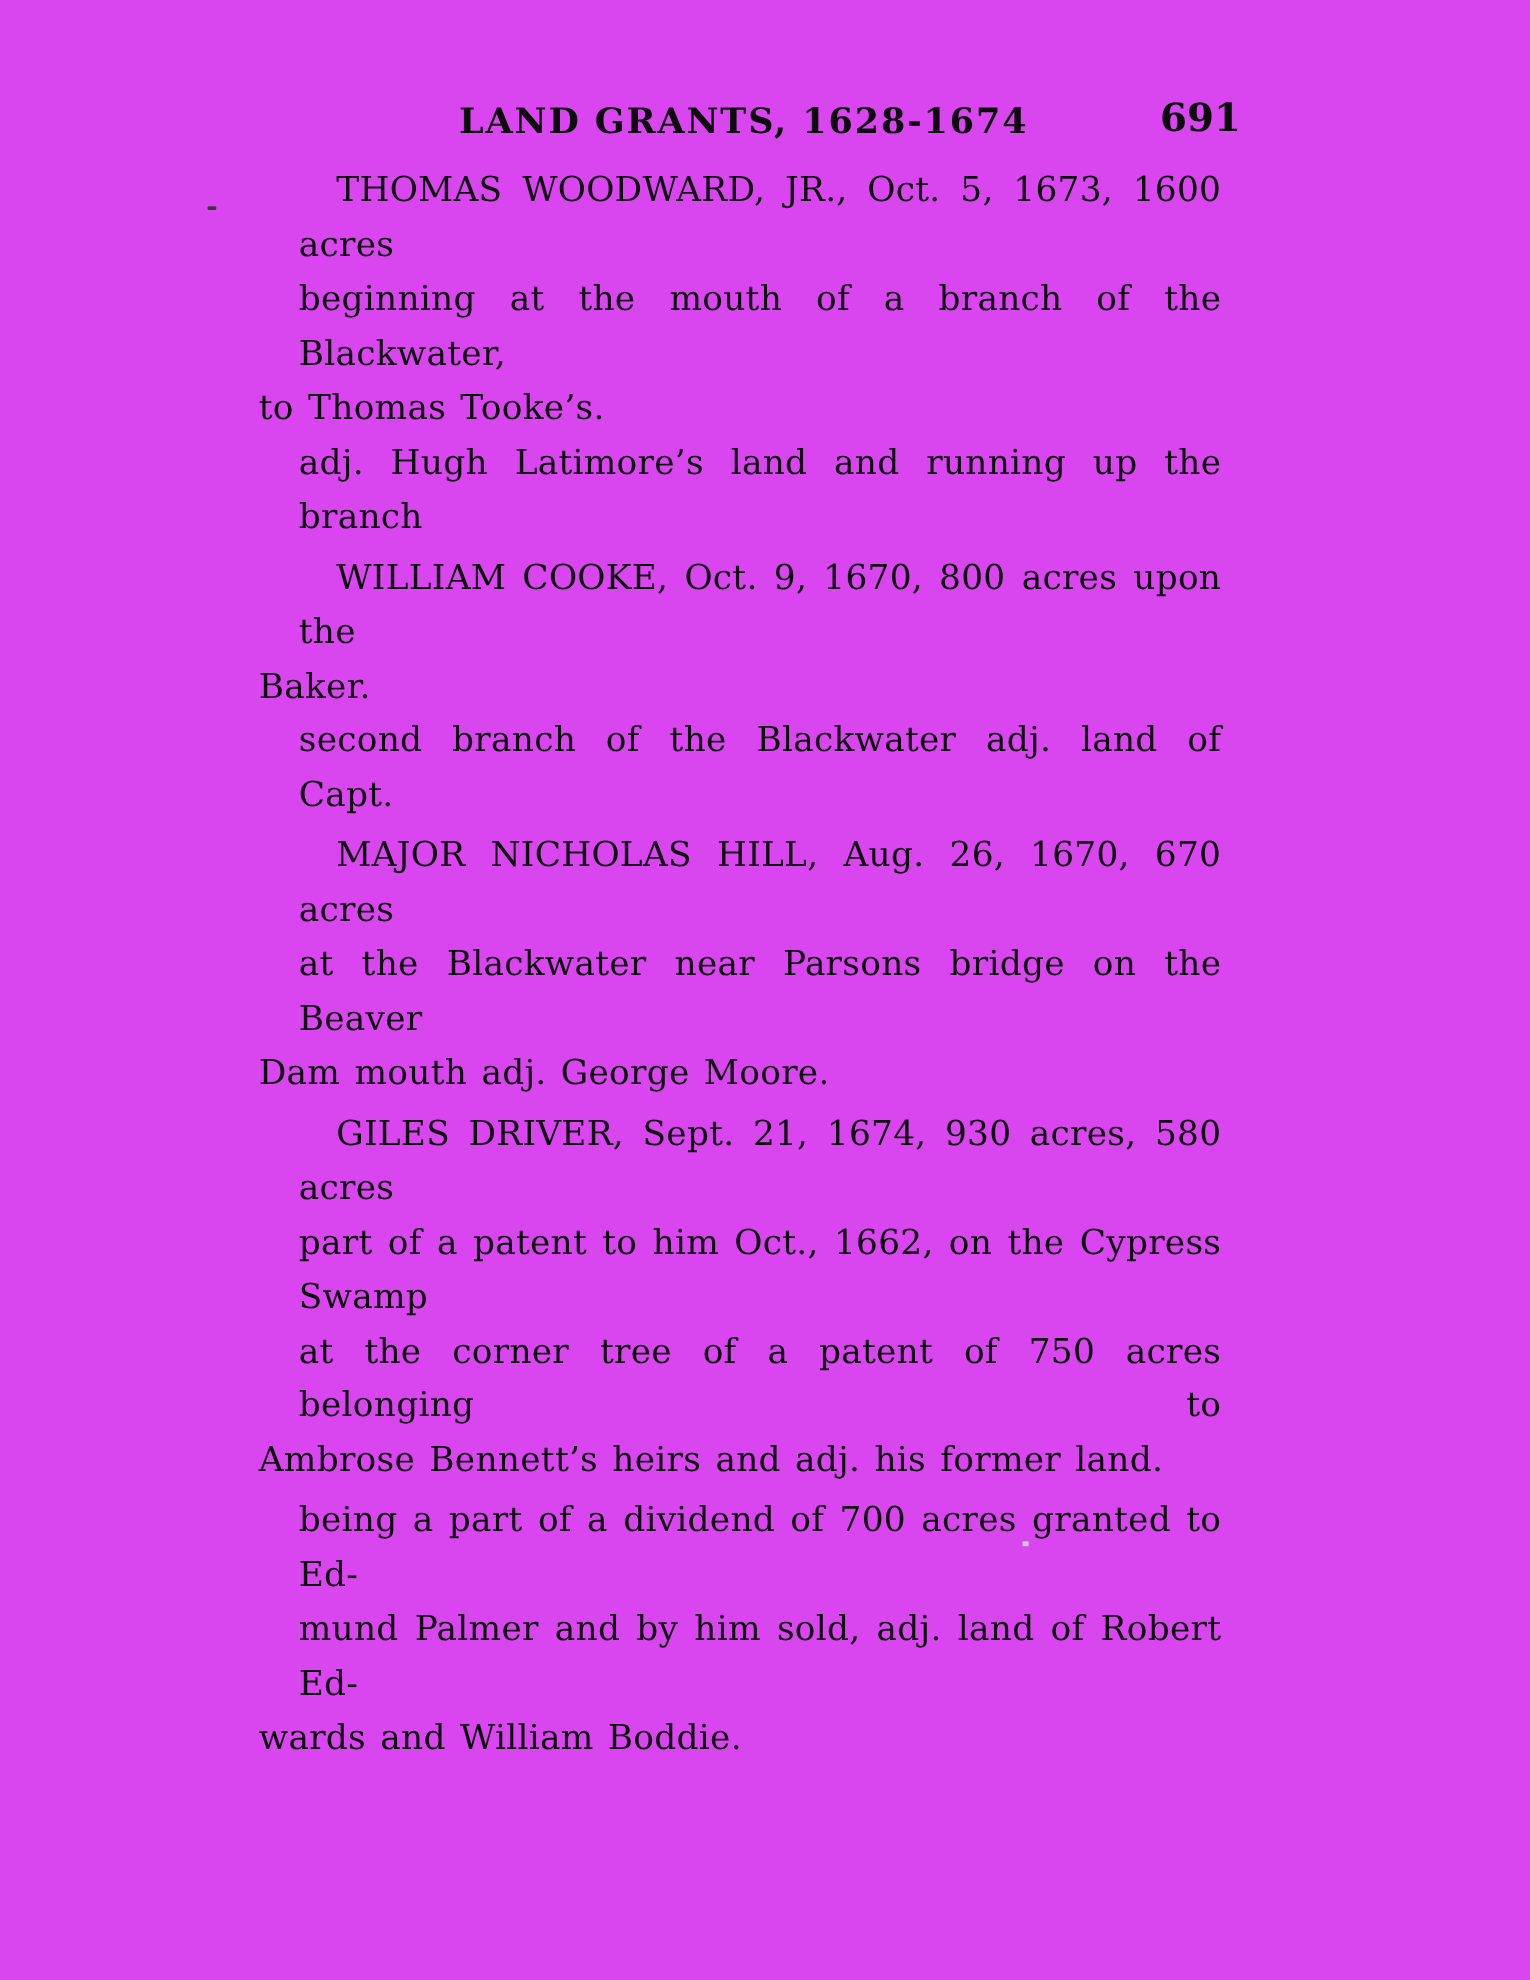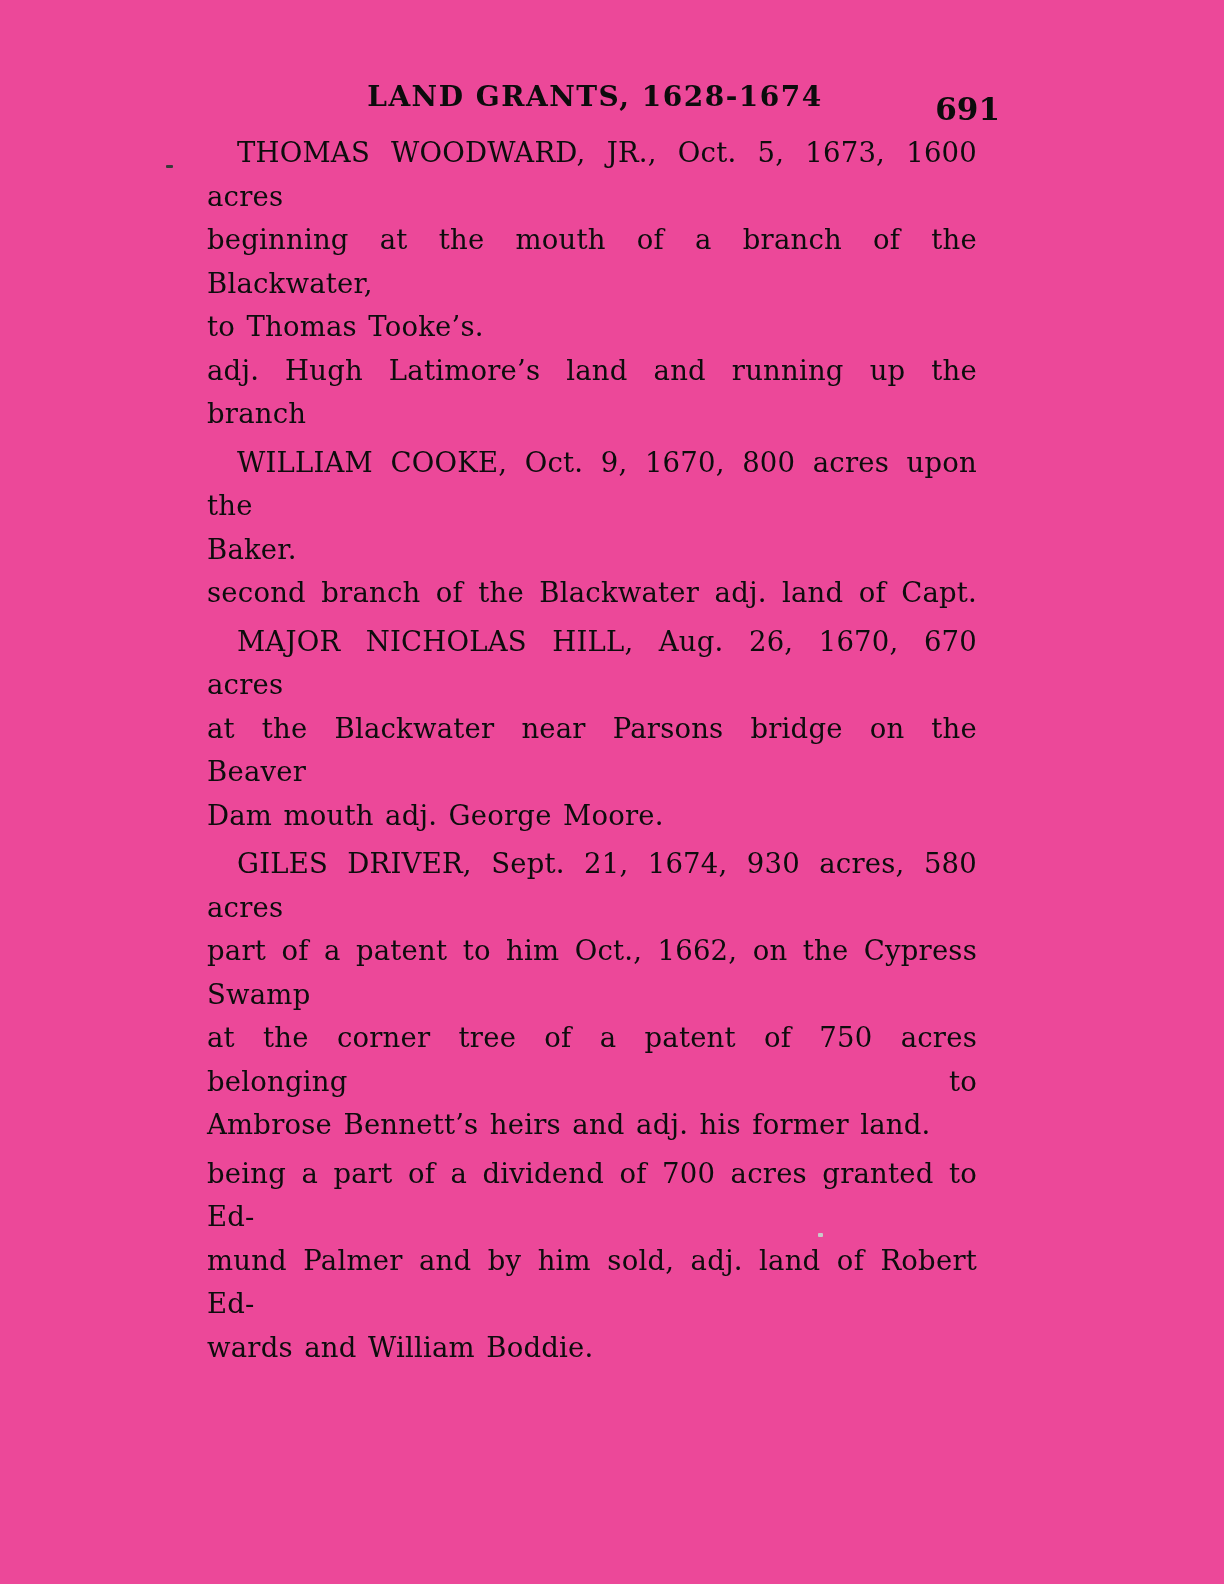--- a/index.html
+++ b/index.html
@@ -10,40 +10,40 @@
     width: 1224px;
     height: 1584px;
     background: #ffffff;
     position: relative;
     overflow: hidden;
     font-family: "DejaVu Serif", "Liberation Serif", serif;
   }
   .page {
     position: absolute;
     inset: 0;
-    background: #ec4899;
+    background: #d946ef;
   }
   .header-title {
     position: absolute;
     top: 80px;
     left: 0;
     width: 1190px;
     text-align: center;
     font-size: 28px;
     font-weight: 700;
     letter-spacing: 1.5px;
     color: #0c0c0c;
     white-space: nowrap;
   }
   .page-number {
     position: absolute;
-    top: 91px;
+    top: 77px;
     left: 928px;
     width: 72px;
-    text-align: right;
+    text-align: left;
     font-size: 31px;
     font-weight: 700;
     color: #0c0c0c;
   }
   .body-block {
     position: absolute;
     top: 131px;
     left: 207px;
     width: 770px;
     font-size: 27.5px;
@@ -53,20 +53,21 @@
     word-spacing: 2.5px;
   }
   .para {
     margin: 0 0 5px 0;
   }
   .line {
     text-align: justify;
   }
   .line.j {
     text-align-last: justify;
+    margin-left: 32px;
   }
   .line.first {
     text-indent: 30px;
   }
   .artifact-dash {
     position: absolute;
     top: 165px;
     left: 166px;
     width: 7px;
     height: 3px;

